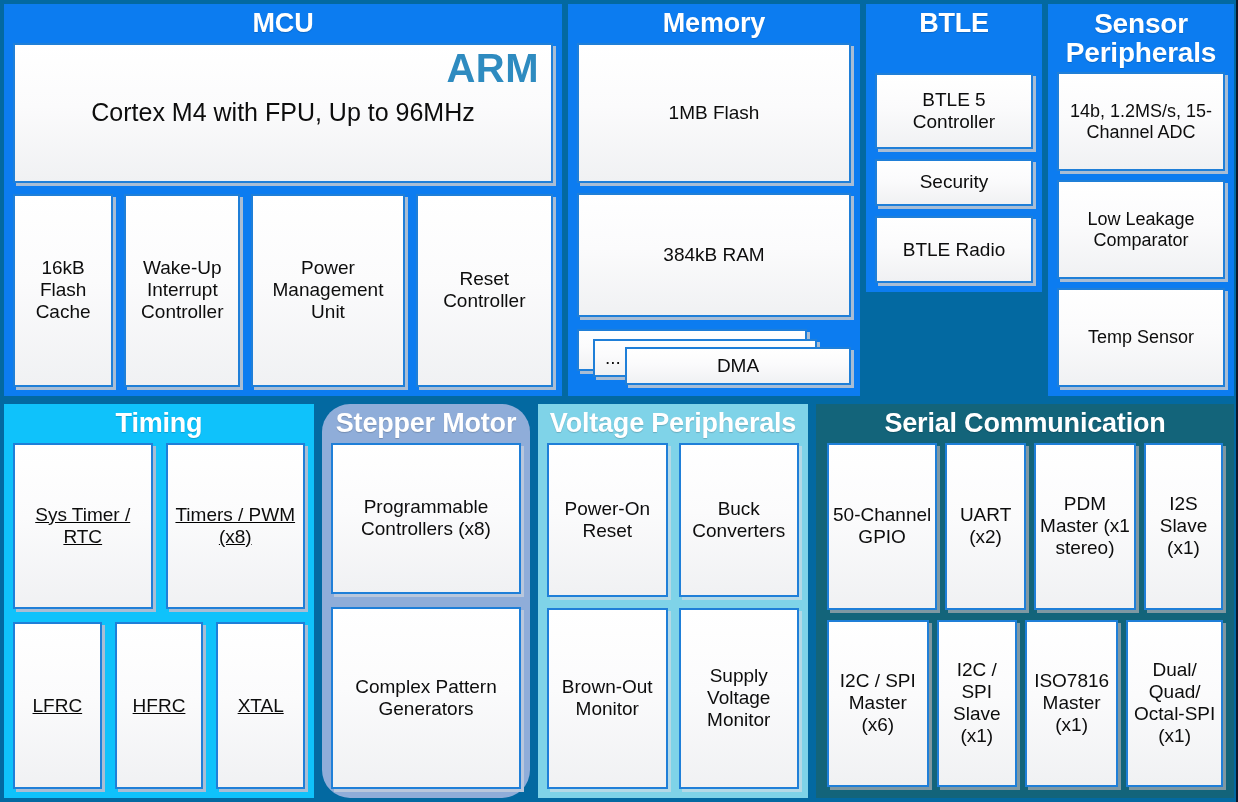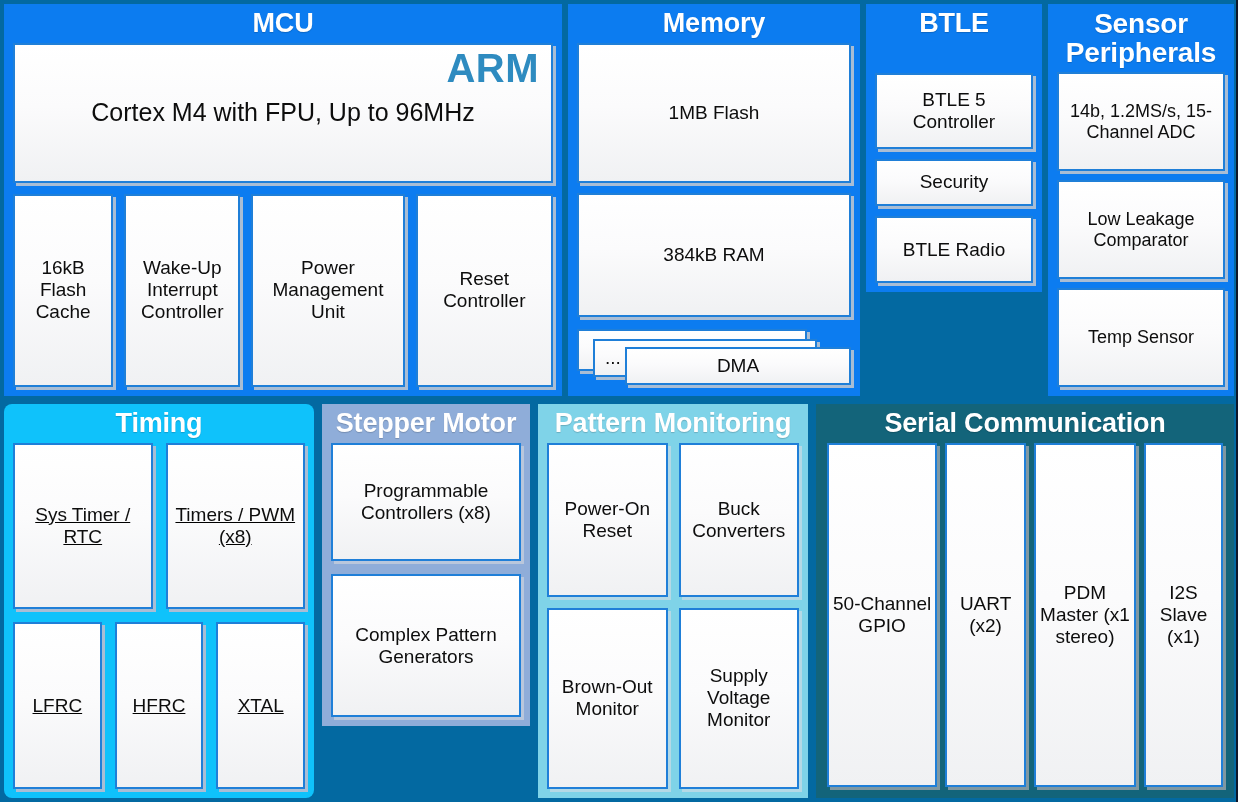--- a/index.html
+++ b/index.html
@@ -65,22 +65,22 @@
   }
   .blk span { display: block; width: 100%; }
 
   
   #mcu          { left: 4px;    top: 4px;  width: 558px; height: 392px; background: #0C7CF0; }
   #memory       { left: 568px;  top: 4px;  width: 292px; height: 392px; background: #0C7CF0; }
   #btle         { left: 866px;  top: 4px;  width: 176px; height: 288px; background: #0C7CF0; gap: 30px; }
   #sensor       { left: 1048px; top: 4px;  width: 186px; height: 392px; background: #0C7CF0; }
 
   
-  #timing       { left: 4px;    top: 404px; width: 310px; height: 394px; background: #0FC2FB; border-radius: 8px; }
-  #stepper      { left: 322px;  top: 404px; width: 208px; height: 322px; background: #8FADD9; }
+  #timing       { left: 4px;    top: 404px; width: 310px; height: 394px; background: #0FC2FB; }
+  #stepper      { left: 322px;  top: 404px; width: 208px; height: 394px; background: #8FADD9; border-radius: 28px; }
   #voltage      { left: 538px;  top: 404px; width: 270px; height: 394px; background: #7FD3E8; }
   #serial       { left: 816px;  top: 404px; width: 418px; height: 394px; background: #13647A; }
 
   
   #mcu .panel-body { flex-direction: column; gap: 11px; }
   .cpu-box {
     position: relative;
     height: 140px;
     flex: none;
     justify-content: center;
@@ -281,21 +281,21 @@
       <div class="blk" id="stepper-blk-0">
           <span>Programmable Controllers (x8)</span>
         </div>
       <div class="blk" id="stepper-blk-1">
           <span>Complex Pattern Generators</span>
         </div>
     </div>
   </div>
 
   <div class="panel" id="voltage">
-    <div class="panel-title">Pattern Monitoring</div>
+    <div class="panel-title">Voltage Peripherals</div>
     <div class="panel-body">
       <div class="volt-row" id="volt-row-0">
         <div class="blk">
             <span>Power-On Reset</span>
           </div>
         <div class="blk">
             <span>Buck Converters</span>
           </div>
       </div>
       <div class="volt-row">
@@ -319,16 +319,30 @@
         <div class="blk" id="ser-r0-c1">
             <span>UART (x2)</span>
           </div>
         <div class="blk" id="ser-r0-c2">
             <span>PDM Master (x1 stereo)</span>
           </div>
         <div class="blk" id="ser-r0-c3">
             <span>I2S Slave (x1)</span>
           </div>
       </div>
+      <div class="ser-row">
+        <div class="blk" id="ser-r1-c0">
+            <span>I2C / SPI Master (x6)</span>
+          </div>
+        <div class="blk" id="ser-r1-c1">
+            <span>I2C / SPI Slave (x1)</span>
+          </div>
+        <div class="blk" id="ser-r1-c2">
+            <span>ISO7816 Master (x1)</span>
+          </div>
+        <div class="blk" id="ser-r1-c3">
+            <span>Dual/ Quad/ Octal-SPI (x1)</span>
+          </div>
+      </div>
     </div>
   </div>
 
 </div>
 
 </body></html>

